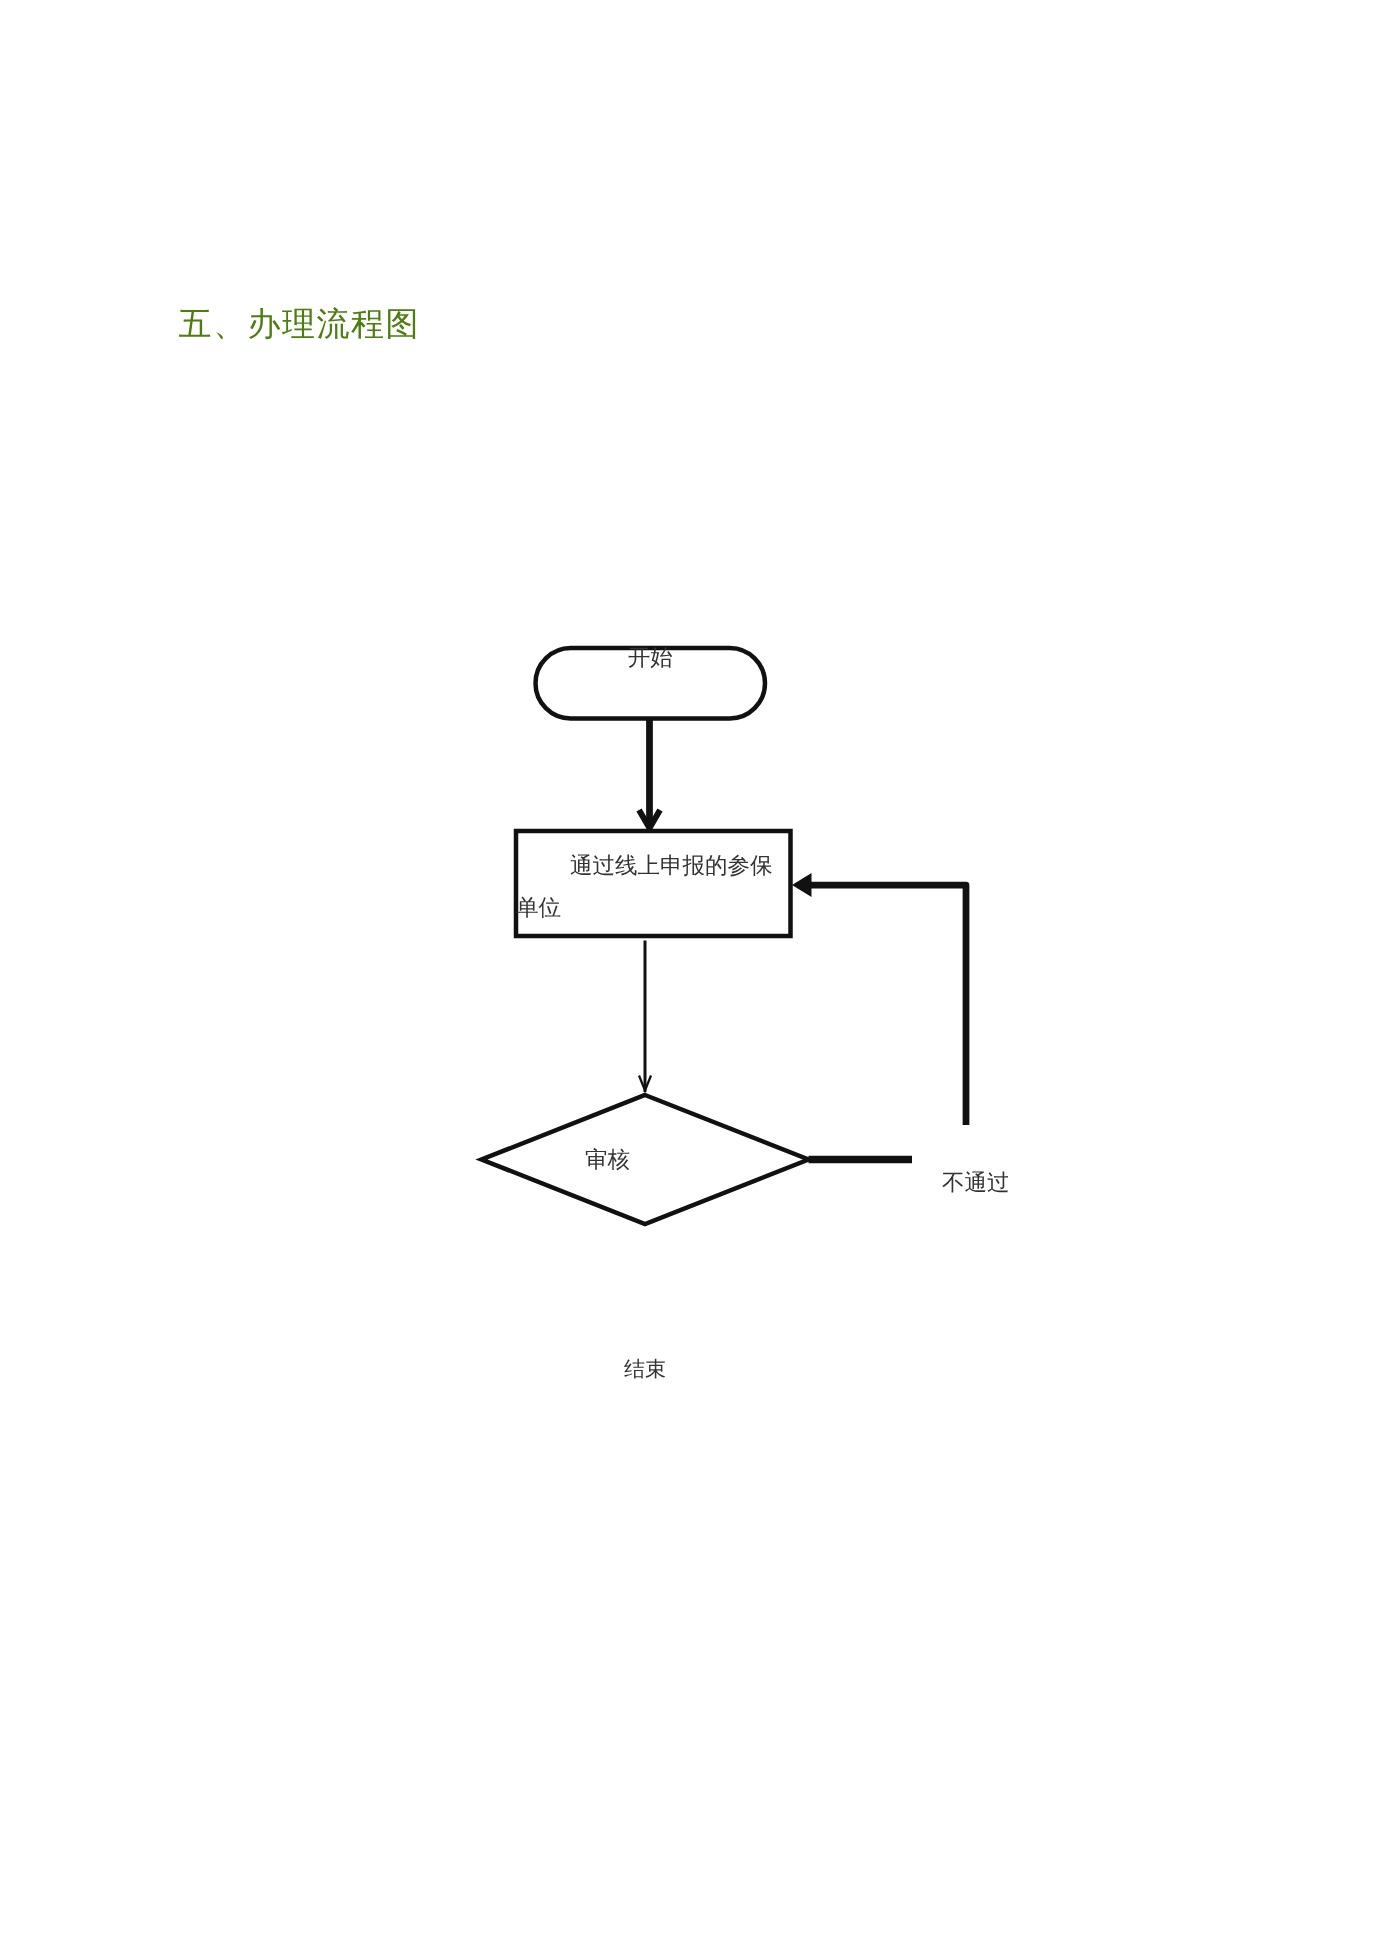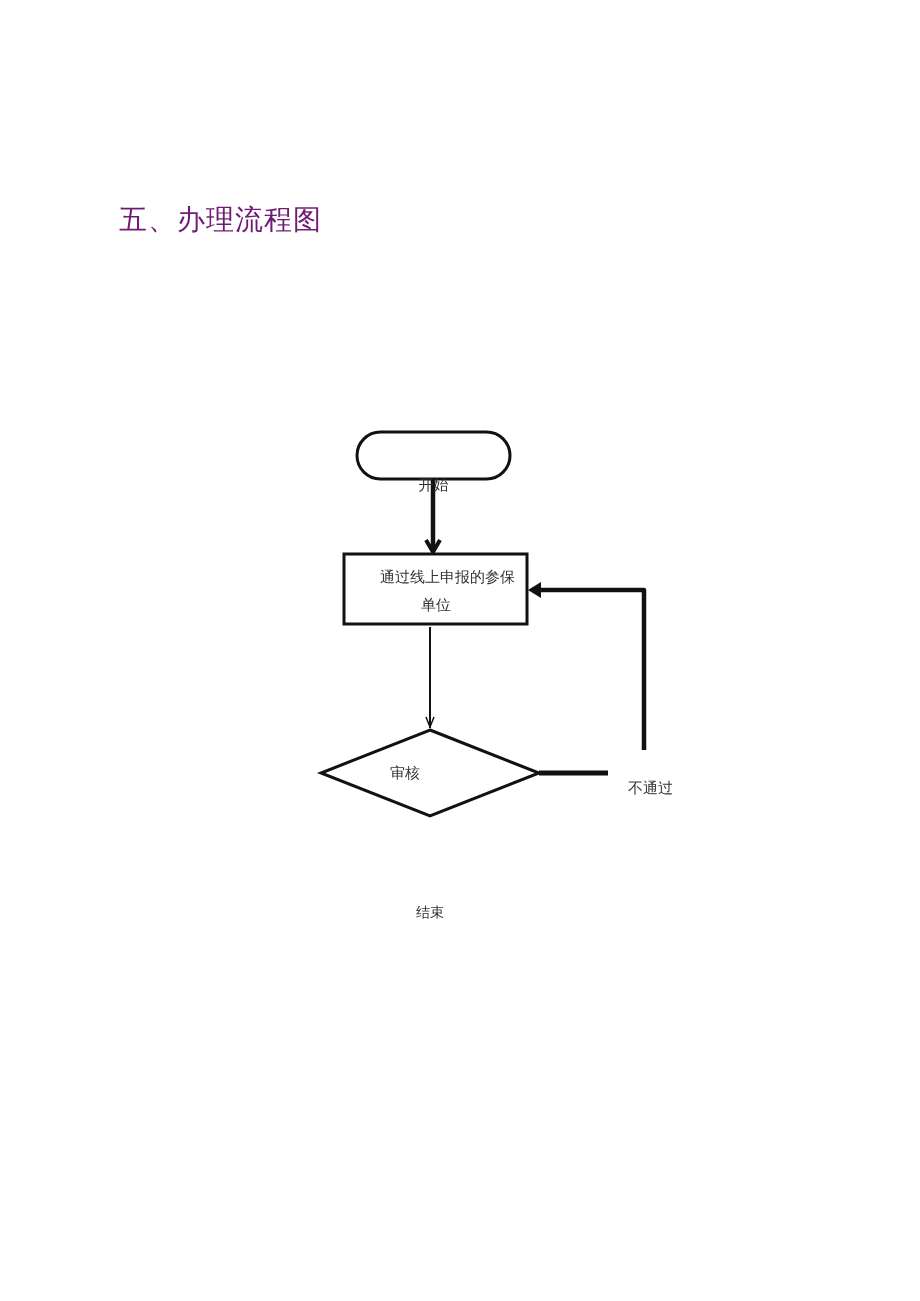--- a/index.html
+++ b/index.html
@@ -1,22 +1,22 @@
 <!DOCTYPE html>
 <html><head>
   <meta charset="utf-8">
   <style>
     html, body { margin: 0; padding: 0; background: #ffffff; }
     body { width: 920px; height: 1301px; position: relative; overflow: hidden; font-family: "DejaVu Sans", sans-serif; color: #111; }
-    .heading { position: absolute; left: 119px; top: 201px; font-size: 28px; letter-spacing: 1px; color: #701a75; font-family: Liberation Serif, serif; }
+    .heading { position: absolute; left: 119px; top: 201px; font-size: 22px; letter-spacing: 1px; color: #4d7c0f; font-family: Liberation Serif, serif; }
     svg.flow { position: absolute; left: 0; top: 0; }
     .lbl { position: absolute; font-family: "DejaVu Serif", serif; color: #333; font-size: 15px; white-space: nowrap; }
-    .lbl-start { left: 356px; top: 476px; width: 155px; text-align: center; }
+    .lbl-start { left: 356px; top: 429px; width: 155px; text-align: center; }
     .lbl-proc1 { left: 360px; top: 568px; width: 155px; text-align: right; }
-    .lbl-proc2 { left: 344px; top: 596px; width: 184px; text-align: center; }
+    .lbl-proc2 { left: 344px; top: 596px; width: 184px; text-align: left; }
     .lbl-review { left: 390px; top: 764px; width: 80px; }
     .lbl-fail { left: 628px; top: 779px; }
     .lbl-end { left: 400px; top: 904px; width: 60px; text-align: center; font-size: 14px; }
   </style>
 </head>
 <body>
 
 <div class="heading">五、办理流程图</div>
 
 <svg class="flow" width="920" height="1301" viewBox="0 0 920 1301">

